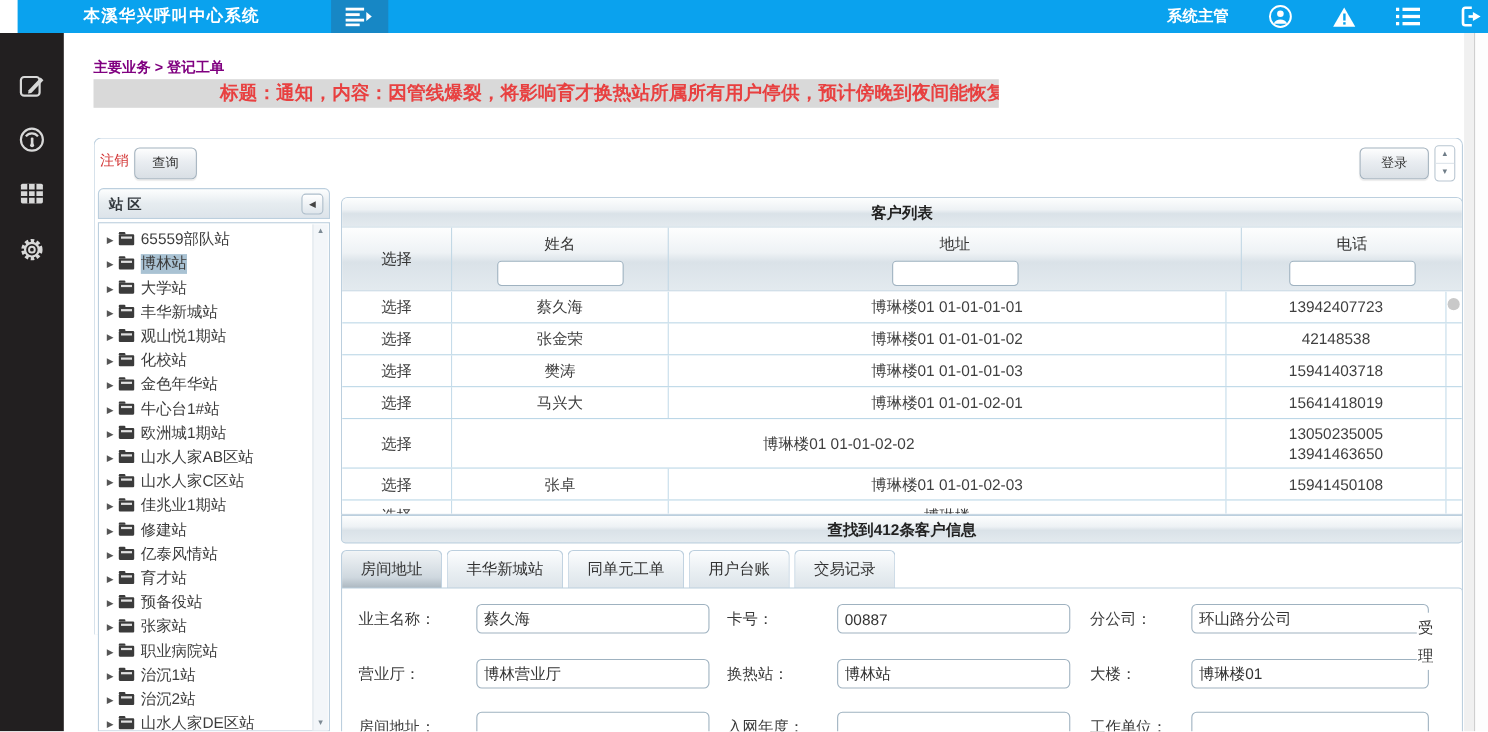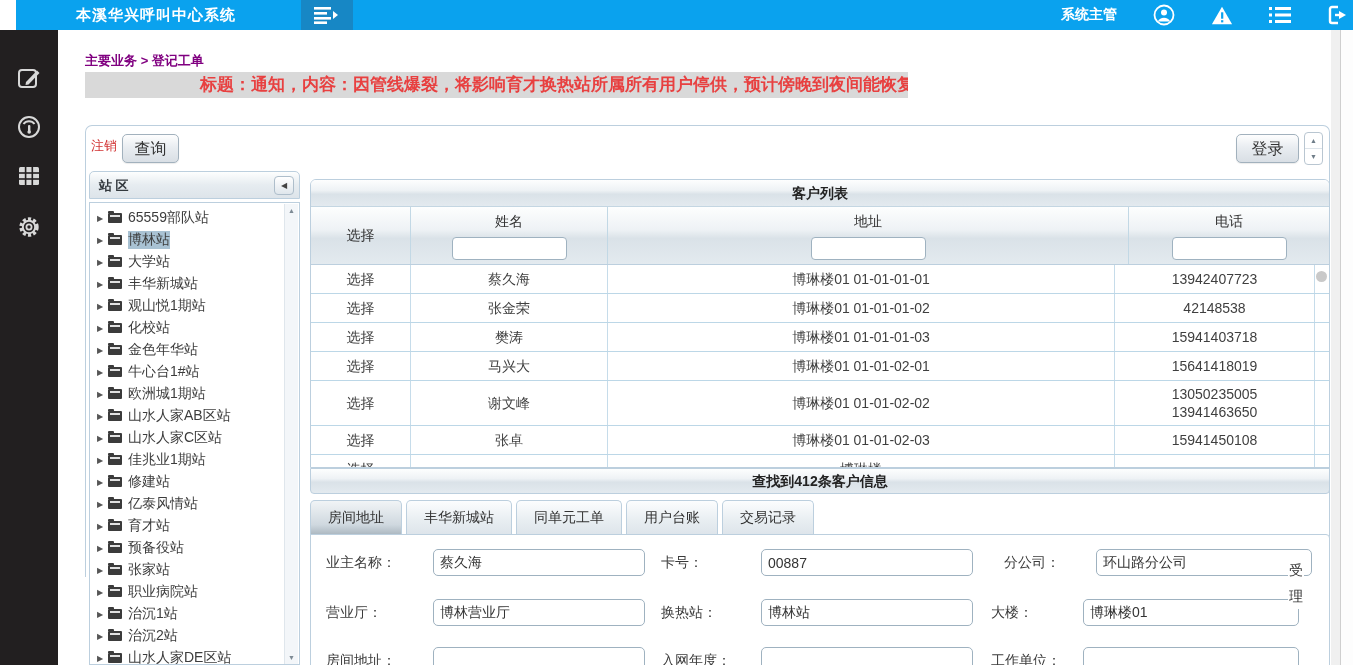--- a/index.html
+++ b/index.html
@@ -23,21 +23,21 @@
   .breadcrumb { position:absolute; left:85px; top:52px; font-size:13px; font-weight:bold; color:#800080; }
   .notice { position:absolute; left:85px; top:72px; width:823px; height:26px; background:#d9d9d9; overflow:hidden; }
   .notice span { display:block; padding-left:115px; line-height:25px; font-size:17px; font-weight:bold; color:#e84040; white-space:nowrap; }
 
   
   .container { position:absolute; left:85px; top:125px; width:1245px; height:452px; background:#fff;
     border:1px solid #bccfde; border-bottom:none; border-radius:7px 7px 0 0; }
 
   .logout-link { position:absolute; left:5px; top:11px; color:#d23434; font-size:13px; cursor:pointer; }
   .btn { background:linear-gradient(180deg,#fefefe,#e9edf1 45%,#d9dfe5); border:1px solid #a2b1bd; border-radius:5px;
-    font-size:16px; color:#333; text-align:center; cursor:pointer; box-shadow:0 1px 1px rgba(0,0,0,.08); }
+    font-size:12px; color:#333; text-align:center; cursor:pointer; box-shadow:0 1px 1px rgba(0,0,0,.08); }
   .query-btn { position:absolute; left:36px; top:8px; width:57px; height:29px; line-height:27px; }
   .login-btn { position:absolute; left:1150px; top:8px; width:63px; height:29px; line-height:27px; }
   .spinner { position:absolute; left:1218px; top:6px; width:19px; height:33px; border:1px solid #b9c6d1; border-radius:4px; background:#fff; display:flex; flex-direction:column; }
   .spinner div { flex:1; display:flex; align-items:center; justify-content:center; font-size:7px; color:#6f7d88; cursor:pointer; }
   .spinner div:first-child { border-bottom:1px solid #dde4ea; }
 
   
   .grad { background:linear-gradient(180deg,#fdfefe 0%,#eef2f5 40%,#dae2e8 55%,#e3eaef 100%); }
 
   
@@ -377,21 +377,20 @@
               <div class="tc c-sel">选择</div>
               <div class="tc c-name">马兴大</div>
               <div class="tc c-addr">博琳楼01 01-01-02-01</div>
               <div class="tc c-tel">
                 <div>15641418019</div>
               </div>
               <div class="tc c-scroll"></div>
             </div>
             <div class="trow" style="height: 45px;">
               <div class="tc c-sel">选择</div>
-              <div class="tc c-name">谢文峰</div>
               <div class="tc c-addr">博琳楼01 01-01-02-02</div>
               <div class="tc c-tel">
                 <div>13050235005</div>
                 <div>13941463650</div>
               </div>
               <div class="tc c-scroll"></div>
             </div>
             <div class="trow" style="height: 29px;">
               <div class="tc c-sel">选择</div>
               <div class="tc c-name">张卓</div>
@@ -424,21 +423,21 @@
         <div id="form-area">
             <div class="f-cell" style="top: 14px; left: 15px;">
               <span class="f-lbl" style="width: 107px;">业主名称：</span>
               <input class="f-inp" value="蔡久海" style="width: 212px;">
             </div>
             <div class="f-cell" style="top: 14px; left: 350px;">
               <span class="f-lbl" style="width: 100px;">卡号：</span>
               <input class="f-inp" value="00887" style="width: 212px;">
             </div>
             <div class="f-cell" style="top: 14px; left: 680px;">
-              <span class="f-lbl" style="width: 92px; margin-left: 13px;">分公司：</span>
+              <span class="f-lbl" style="width: 92px;">分公司：</span>
               <input class="f-inp" value="环山路分公司" style="width: 216px;">
             </div>
             <div class="f-cell" style="top: 64px; left: 15px;">
               <span class="f-lbl" style="width: 107px;">营业厅：</span>
               <input class="f-inp" value="博林营业厅" style="width: 212px;">
             </div>
             <div class="f-cell" style="top: 64px; left: 350px;">
               <span class="f-lbl" style="width: 100px;">换热站：</span>
               <input class="f-inp" value="博林站" style="width: 212px;">
             </div>

